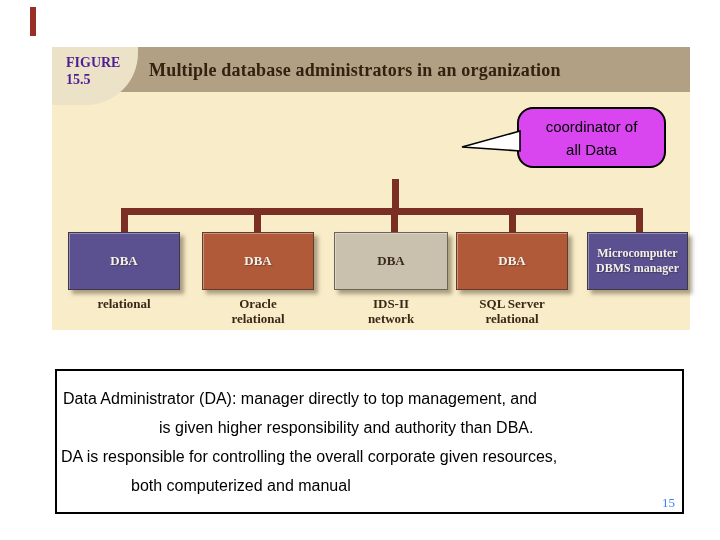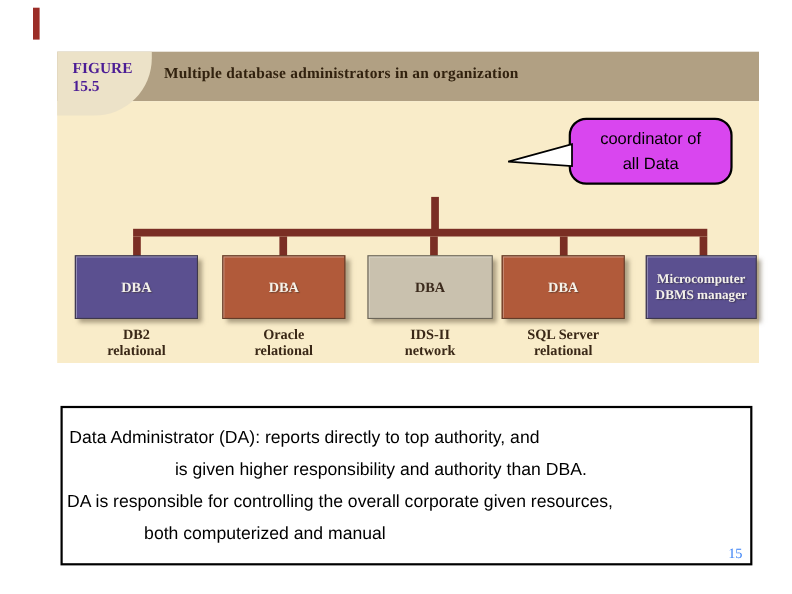--- a/index.html
+++ b/index.html
@@ -15,21 +15,21 @@
   #fig-band { left: 0; top: 0; width: 638px; height: 45px; background: #b1a083; }
   #fig-body { left: 0; top: 45px; width: 638px; height: 238px; background: #f9ecc9; }
   #fig-label {
     left: 0; top: 0; width: 86px; height: 58px; background: #ece2c8; z-index: 3;
     border-radius: 0 0 52px 0; padding: 7px 0 0 14px;
     font-family: "Liberation Serif", serif; font-weight: bold; font-size: 14px;
     line-height: 17px; color: #4c1d95;
   }
   #fig-title {
     left: 97px; top: 13px; z-index: 2; font-family: "Liberation Serif", serif;
-    font-weight: bold; font-size: 14px; color: #32220f; letter-spacing: 0.2px;
+    font-weight: bold; font-size: 18px; color: #32220f; letter-spacing: 0.2px;
   }
 
   
   .conn { background: #7a2e24; position: absolute; z-index: 1; }
   #conn-sys   { left: 340px; top: 132px; width: 7px; height: 30px; }
   #conn-hbar  { left: 69px;  top: 161px; width: 522px; height: 7px; }
   #conn-d1 { left: 69px;  top: 168px; width: 7px; height: 19px; }
   #conn-d2 { left: 202px; top: 168px; width: 7px; height: 19px; }
   #conn-d3 { left: 339px; top: 168px; width: 7px; height: 19px; }
   #conn-d4 { left: 457px; top: 168px; width: 7px; height: 19px; }
@@ -131,36 +131,35 @@
   </div>
   <div id="node-4" class="node rust white-text">
     <span>DBA</span>
   </div>
   <div id="node-5" class="node purple white-text">
     <span>Microcomputer</span>
     <span>DBMS manager</span>
   </div>
 
   <div id="cap-1" class="caption">
-    <div>DB2</div>
     <div>relational</div>
   </div>
   <div id="cap-2" class="caption">
     <div>Oracle</div>
     <div>relational</div>
   </div>
   <div id="cap-3" class="caption">
     <div>IDS-II</div>
     <div>network</div>
   </div>
   <div id="cap-4" class="caption">
     <div>SQL Server</div>
     <div>relational</div>
   </div>
 </div>
 
 <div id="notes" class="abs">
-  <p class="l1">Data Administrator (DA): reports directly to top authority, and</p>
+  <p class="l1">Data Administrator (DA): manager directly to top management, and</p>
   <p class="l2">is given higher responsibility and authority than DBA.</p>
   <p class="l3">DA is responsible for controlling the overall corporate given resources,</p>
   <p class="l4">both computerized and manual</p>
   <span id="page-number">15</span>
 </div>
 
 </body></html>

